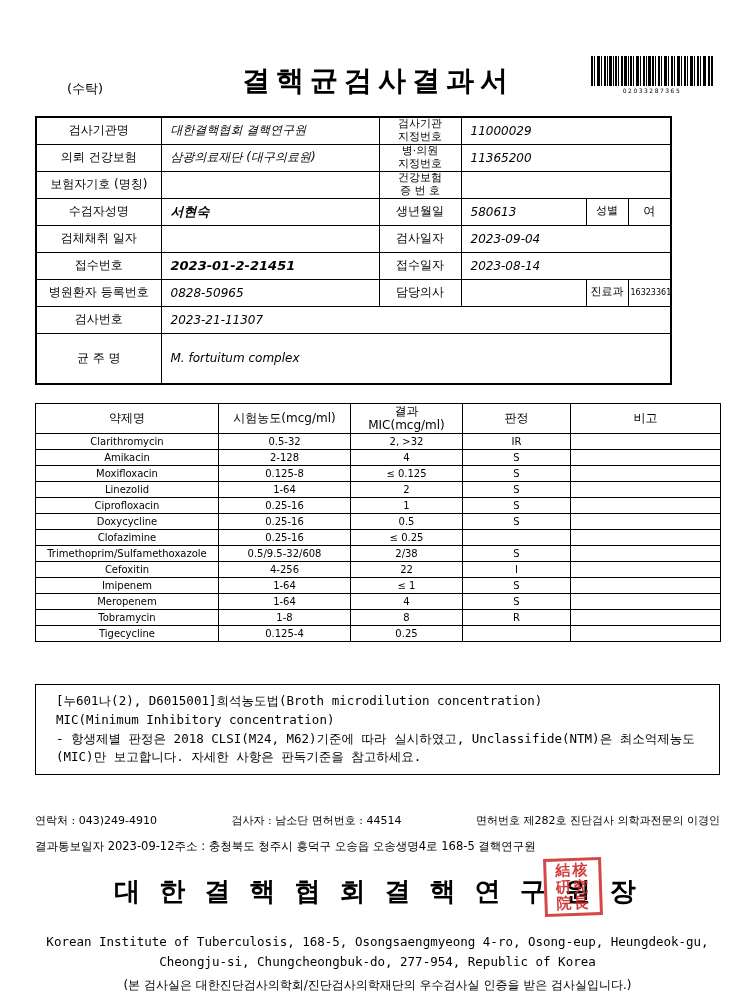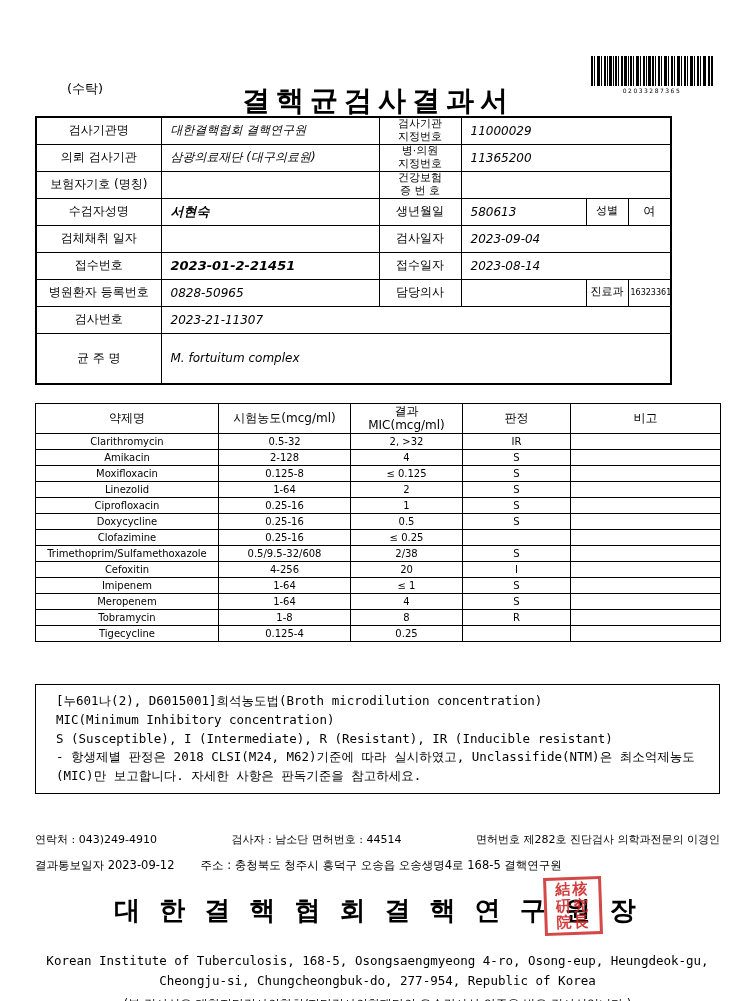--- a/index.html
+++ b/index.html
@@ -9,21 +9,21 @@
     background: #ffffff; color: #000;
     font-family: "DejaVu Sans", "Liberation Sans", sans-serif;
     position: relative; overflow: hidden;
   }
   .page { position: relative; width: 756px; height: 1001px; padding: 0 35px; }
 
   
   .header { position: relative; height: 104px; }
   .consignment { position: absolute; left: 32px; top: 80px; font-size: 13px; }
   .doc-title {
-    margin: 0; padding-top: 82px; text-align: center;
+    margin: 0; padding-top: 62px; text-align: center;
     font-size: 28px; font-weight: bold; letter-spacing: 6px;
   }
   .barcode { position: absolute; right: 8px; top: 56px; width: 122px; text-align: center; }
   .barcode svg { display: block; }
   .barcode-text { font-size: 6px; letter-spacing: 1.5px; margin-top: 1px; }
 
   
   table { border-collapse: collapse; }
   .info-table { width: 635px; margin-top: 12px; border: 2px solid #000; table-layout: fixed; }
   .info-table td { border: 1px solid #000; height: 27px; font-size: 12px; padding: 1px 4px; }
@@ -43,21 +43,21 @@
   
   .notes-box {
     width: 685px; margin-top: 42px; border: 1px solid #000;
     padding: 7px 20px; font-family: "DejaVu Sans Mono", "Liberation Mono", monospace;
     font-size: 12.5px; line-height: 1.5;
   }
 
   
   .footer { margin-top: 38px; width: 685px; }
   .footer-row1 { display: flex; justify-content: space-between; font-size: 11px; }
-  .footer-row2 { display: flex; gap: 26px; font-size: 11.5px; margin-top: 11px; }
+  .footer-row2 { display: flex; font-size: 11.5px; margin-top: 11px; }
   .org-line {
     position: relative; margin-top: 12px; text-align: center;
     font-size: 26px; font-weight: bold; letter-spacing: 5px; height: 60px; line-height: 50px;
   }
   .seal {
     position: absolute; right: 118px; top: -8px; width: 58px; height: 58px;
     border: 3px solid rgba(204, 40, 40, 0.85); transform: rotate(-2deg);
     display: flex; align-items: center; justify-content: center;
   }
   .seal-text {
@@ -137,21 +137,21 @@
         <tr>
       <td class="lbl">검사기관명</td>
       <td class="val">대한결핵협회 결핵연구원</td>
       <td class="lbl2">
         <span>검사기관</span><br>
         <span>지정번호</span>
       </td>
       <td class="val" colspan="3">11000029</td>
     </tr>
     <tr>
-      <td class="lbl">의뢰 검사기관</td>
+      <td class="lbl">의뢰 건강보험</td>
       <td class="val">삼광의료재단 (대구의료원)</td>
       <td class="lbl2">
         <span>병·의원</span><br>
         <span>지정번호</span>
       </td>
       <td class="val" colspan="3">11365200</td>
     </tr>
     <tr>
       <td class="lbl">보험자기호 (명칭)</td>
       <td class="val"></td>
@@ -273,21 +273,21 @@
         <tr>
       <td>Trimethoprim/Sulfamethoxazole</td>
       <td>0.5/9.5-32/608</td>
       <td>2/38</td>
       <td>S</td>
       <td></td>
     </tr>
         <tr>
       <td>Cefoxitin</td>
       <td>4-256</td>
-      <td>20</td>
+      <td>22</td>
       <td>I</td>
       <td></td>
     </tr>
         <tr>
       <td>Imipenem</td>
       <td>1-64</td>
       <td>≤ 1</td>
       <td>S</td>
       <td></td>
     </tr>
@@ -311,21 +311,20 @@
       <td>0.25</td>
       <td></td>
       <td></td>
     </tr>
       </tbody>
   </table>
 
   <div class="notes-box">
     <div>[누601나(2), D6015001]희석농도법(Broth microdilution concentration)</div>
     <div>MIC(Minimum Inhibitory concentration)</div>
-    <div>S (Susceptible), I (Intermediate), R (Resistant), IR (Inducible resistant)</div>
     <div>- 항생제별 판정은 2018 CLSI(M24, M62)기준에 따라 실시하였고, Unclassifide(NTM)은 최소억제농도(MIC)만 보고합니다. 자세한 사항은 판독기준을 참고하세요.</div>
   </div>
 
   <div class="footer">
     <div class="footer-row1">
       <span>연락처 : 043)249-4910</span>
       <span>검사자 : 남소단  면허번호 : 44514</span>
       <span>면허번호 제282호 진단검사 의학과전문의 이경인</span>
     </div>
     <div class="footer-row2">

